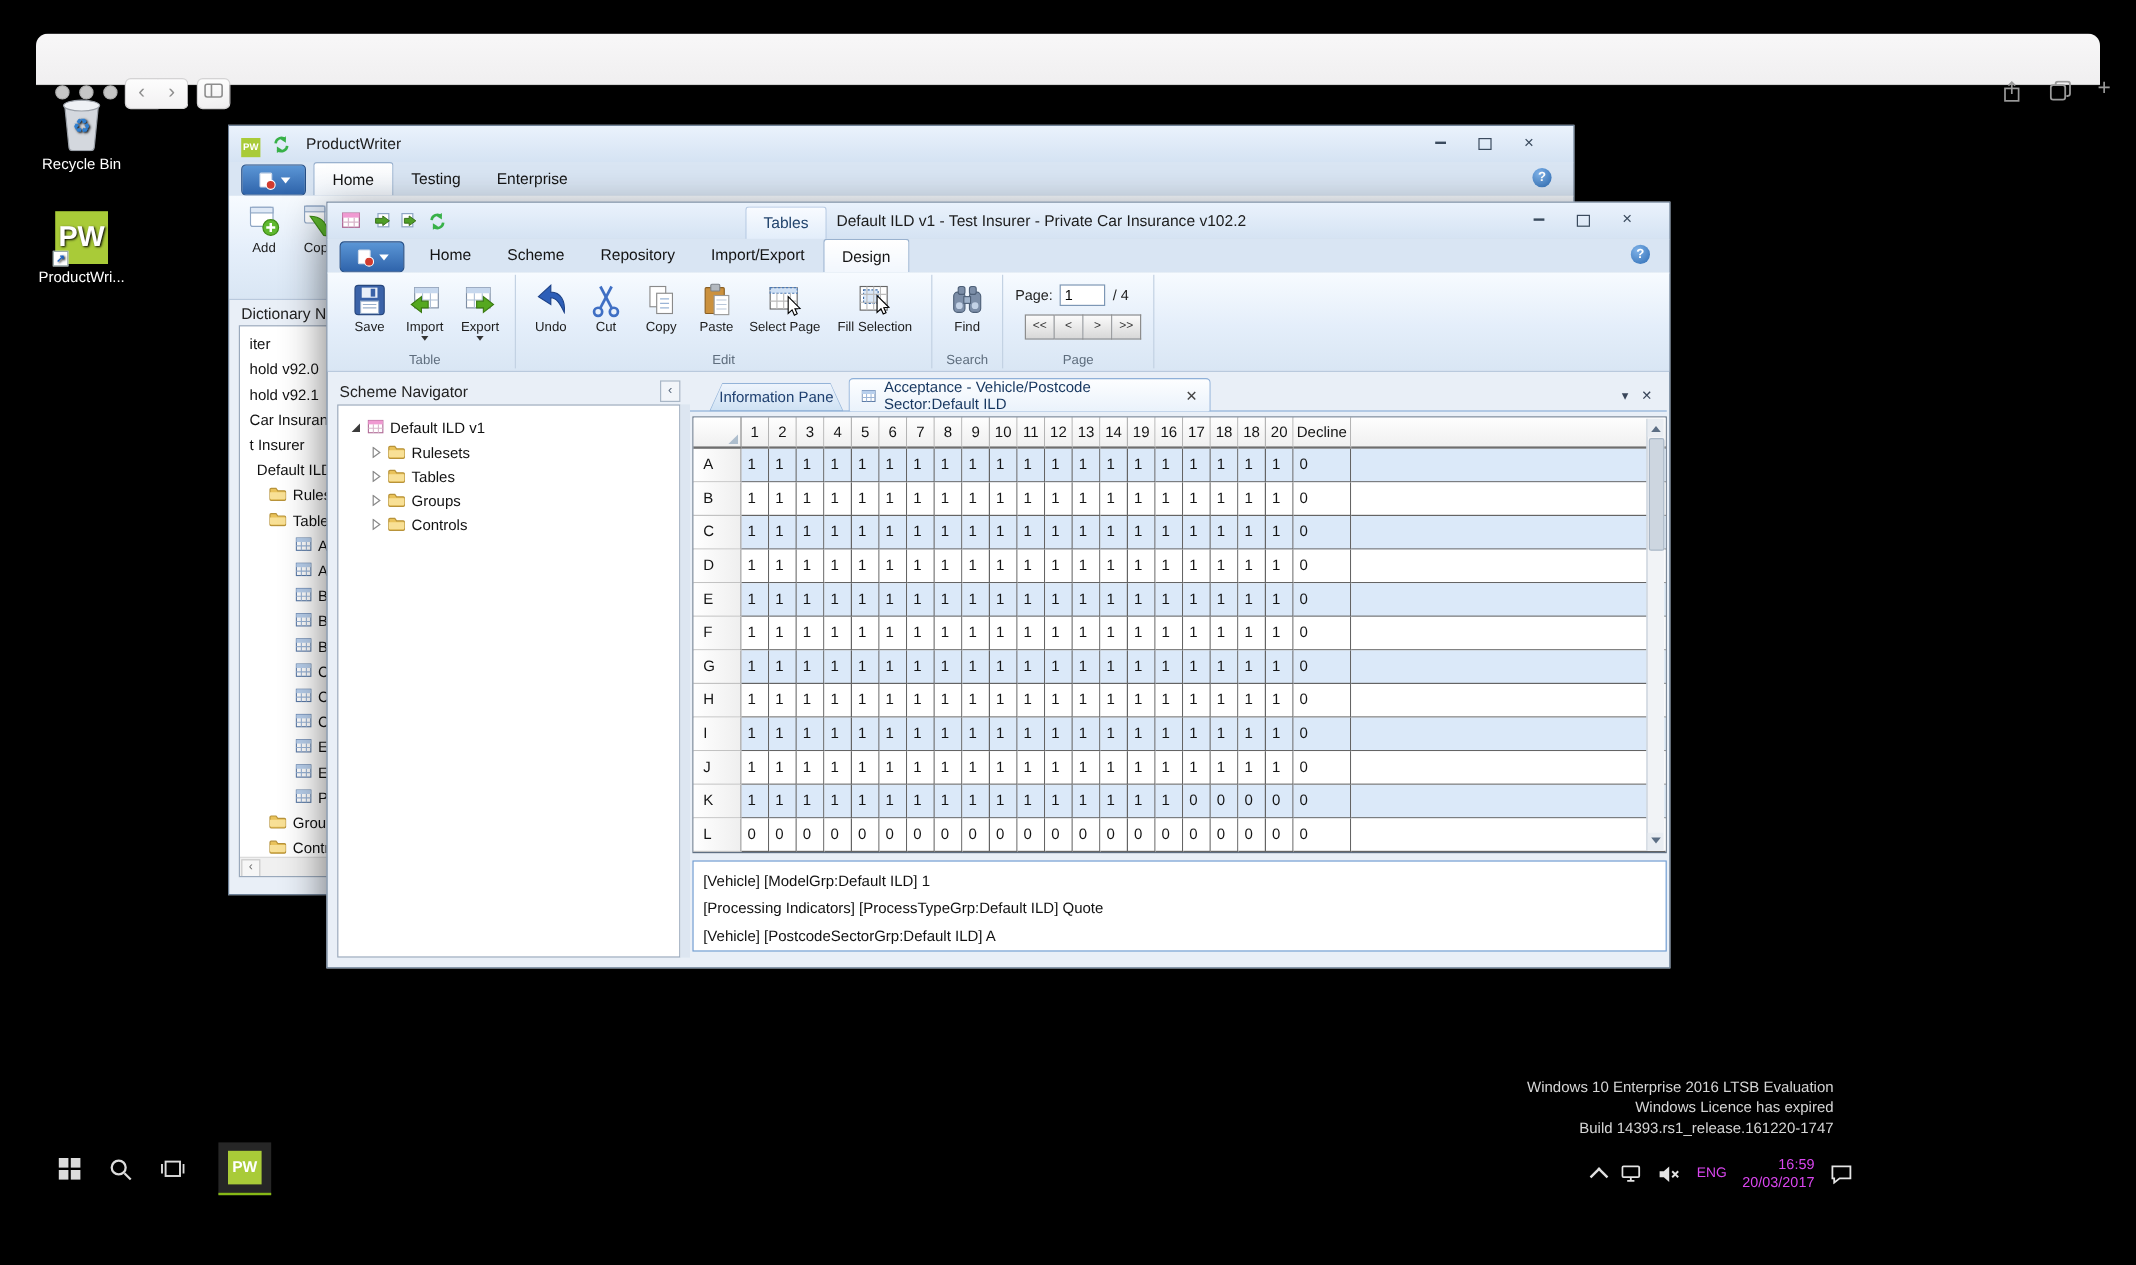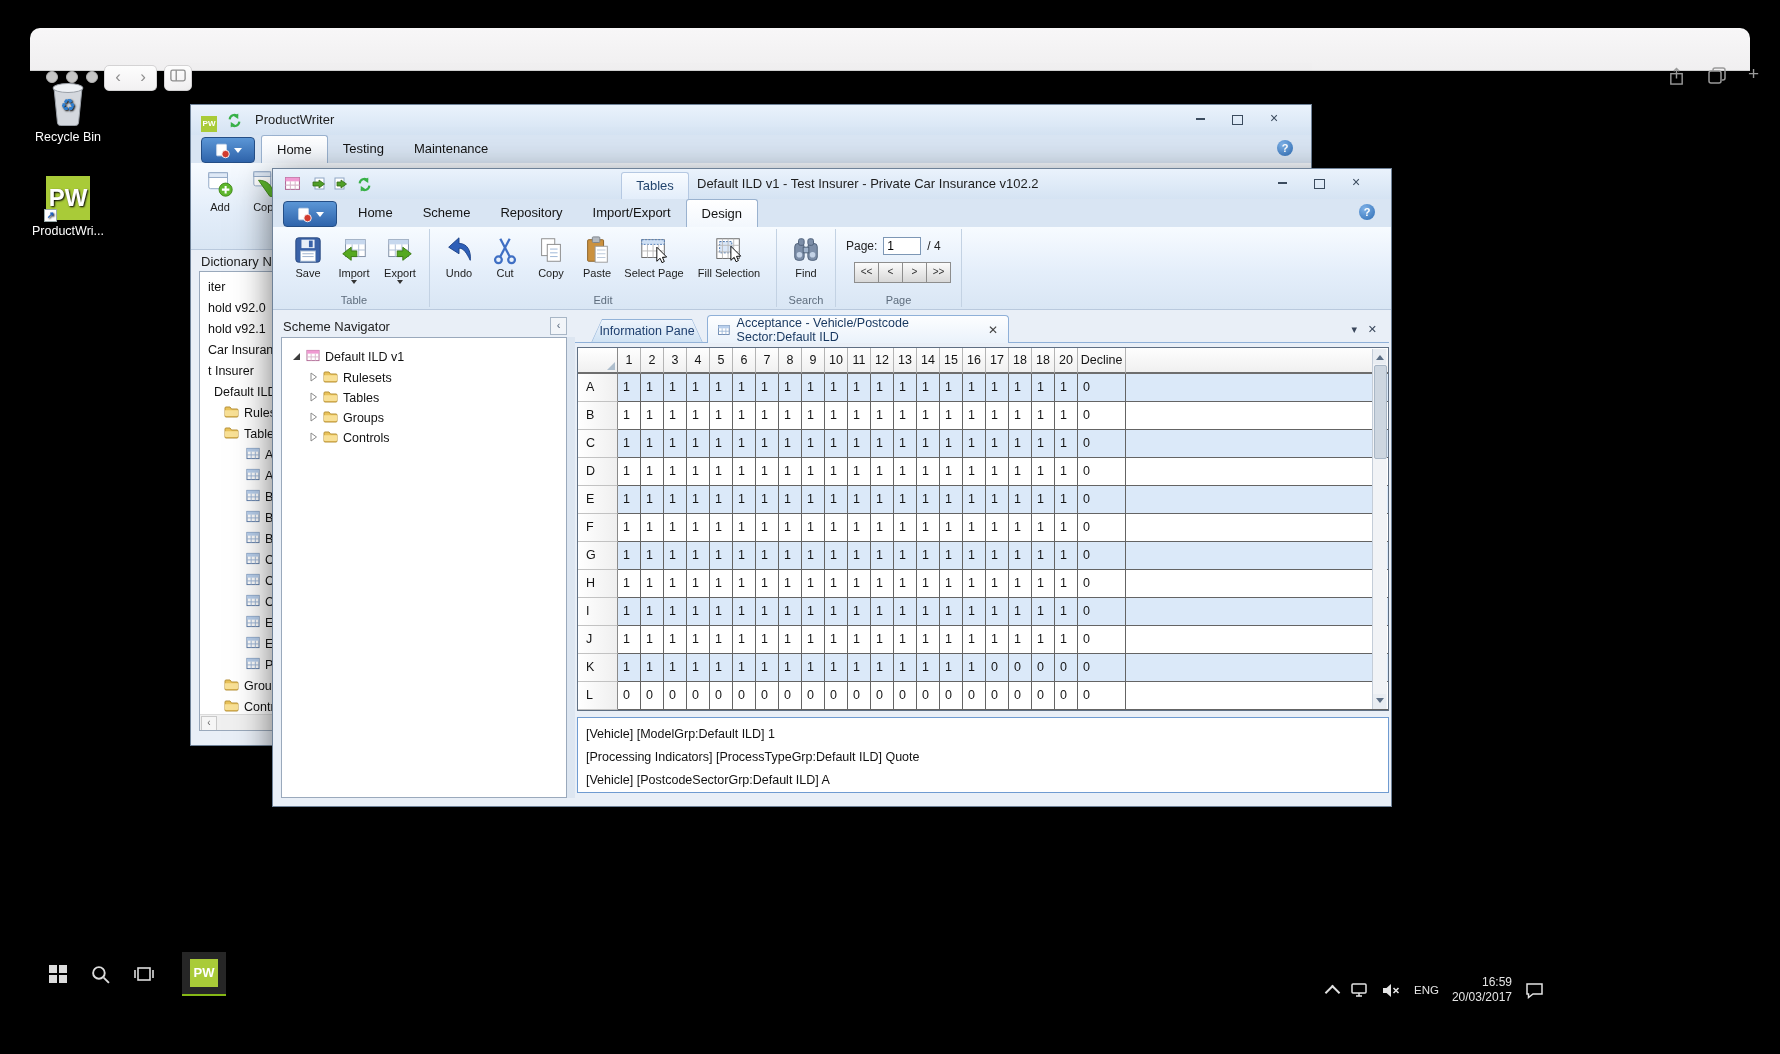--- a/index.html
+++ b/index.html
@@ -131,21 +131,21 @@
 
   
   .taskbar{position:absolute;left:30px;top:948px;width:1524px;height:52px;background:#000;}
   .tbtn{position:absolute;top:12px;width:28px;height:28px;display:flex;align-items:center;justify-content:center;}
   .winflag{display:grid;grid-template-columns:8px 8px;grid-template-rows:8px 8px;gap:2px;}
   .winflag span{background:#dcdcdc;}
   .pw-task{position:absolute;left:152px;top:4px;width:44px;height:44px;background:#262626;
     border-bottom:2px solid #86b816;display:flex;align-items:center;justify-content:center;box-sizing:border-box;}
   .pw-task .tile{width:28px;height:28px;background:#a9cb38;color:#fff;font-weight:bold;font-size:13px;
     line-height:28px;text-align:center;}
-  .tray{position:absolute;right:10px;top:16px;height:52px;display:flex;align-items:center;gap:13px;color:#e5e5e5;}
+  .tray{position:absolute;right:10px;top:4px;height:52px;display:flex;align-items:center;gap:13px;color:#d946ef;}
   .tray .lang{font-size:11.5px;}
   .clock{text-align:right;font-size:12px;line-height:15px;}
   .chev{width:9px;height:9px;border-left:2px solid #e0e0e0;border-top:2px solid #e0e0e0;
     transform:rotate(45deg);margin-top:4px;}
   .buildinfo{position:absolute;right:252px;top:898px;text-align:right;color:#d6d6d6;
     font-size:12.5px;line-height:17px;text-shadow:1px 1px 2px #000;}
 </style>
 </head>
 <body>
 
@@ -220,21 +220,21 @@
       <div class="appbtn">
         <svg width="16" height="17" viewBox="0 0 18 18">
             <rect x="3" y="2" width="11" height="13" rx="1" fill="#fff" stroke="#cdd9ea"></rect>
             <circle cx="13" cy="13" r="4.2" fill="#d23b2f" stroke="#fff"></circle>
           </svg>
         <span class="caret"></span>
       </div>
       <div class="rtabs" id="bg-tabs">
           <div class="rtab active">Home</div>
           <div class="rtab">Testing</div>
-          <div class="rtab">Maintenance</div>
+          <div class="rtab">Enterprise</div>
         </div>
       <span class="helpdot" style="right:18px">?</span>
     </div>
     <div class="ribbon" style="top:58px;height:86px">
       <div class="rgroups" id="bg-ribbon-buttons" style="border:none">
           <div class="rbtn">
             <div class="ric">
               <svg width="30" height="30" viewBox="0 0 32 32">
                 <rect x="4" y="4" width="20" height="17" rx="2" fill="#fff" stroke="#8fa6c4"></rect>
                 <rect x="4" y="4" width="20" height="5" fill="#dfe9f6" stroke="#8fa6c4"></rect>
@@ -718,21 +718,21 @@
           <div class="gcell hdr" style="width: 23px;">5</div>
           <div class="gcell hdr" style="width: 23px;">6</div>
           <div class="gcell hdr" style="width: 23px;">7</div>
           <div class="gcell hdr" style="width: 23px;">8</div>
           <div class="gcell hdr" style="width: 23px;">9</div>
           <div class="gcell hdr" style="width: 23px;">10</div>
           <div class="gcell hdr" style="width: 23px;">11</div>
           <div class="gcell hdr" style="width: 23px;">12</div>
           <div class="gcell hdr" style="width: 23px;">13</div>
           <div class="gcell hdr" style="width: 23px;">14</div>
-          <div class="gcell hdr" style="width: 23px;">15</div>
+          <div class="gcell hdr" style="width: 23px;">19</div>
           <div class="gcell hdr" style="width: 23px;">16</div>
           <div class="gcell hdr" style="width: 23px;">17</div>
           <div class="gcell hdr" style="width: 23px;">18</div>
           <div class="gcell hdr" style="width: 23px;">18</div>
           <div class="gcell hdr" style="width: 23px;">20</div>
           <div class="gcell hdr" style="width: 48px;">Decline</div>
           <div class="gcell hdr filler" style="flex: 1 1 0%;"></div>
         </div>
       <div class="grow">
           <div class="gcell rowlbl" style="width: 40px;">A</div>
@@ -1045,20 +1045,25 @@
       </div>
     </div>
 
     <div class="infobox" style="left:304px;top:548px;width:812px;height:76px">
       <p>[Vehicle] [ModelGrp:Default ILD] 1</p>
       <p>[Processing Indicators] [ProcessTypeGrp:Default ILD] Quote</p>
       <p>[Vehicle] [PostcodeSectorGrp:Default ILD] A</p>
     </div>
   </div>
 
+  <div class="buildinfo">
+    <div>Windows 10 Enterprise 2016 LTSB Evaluation</div>
+    <div>Windows Licence has expired</div>
+    <div>Build 14393.rs1_release.161220-1747</div>
+  </div>
 
   <div class="taskbar">
     <div class="tbtn" style="left:14px">
       <span class="winflag">
           <span></span>
           <span></span>
           <span></span>
           <span></span>
         </span>
     </div>

